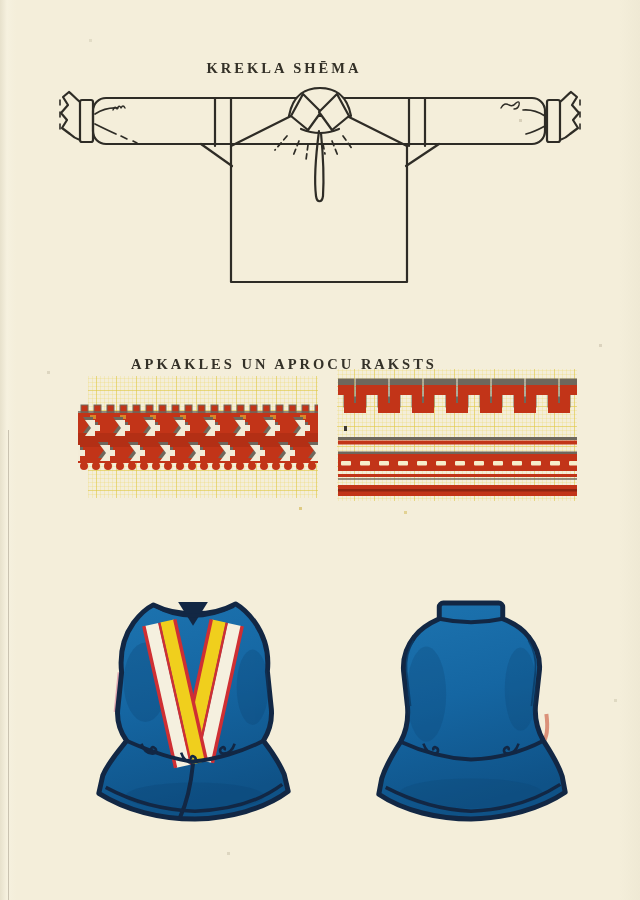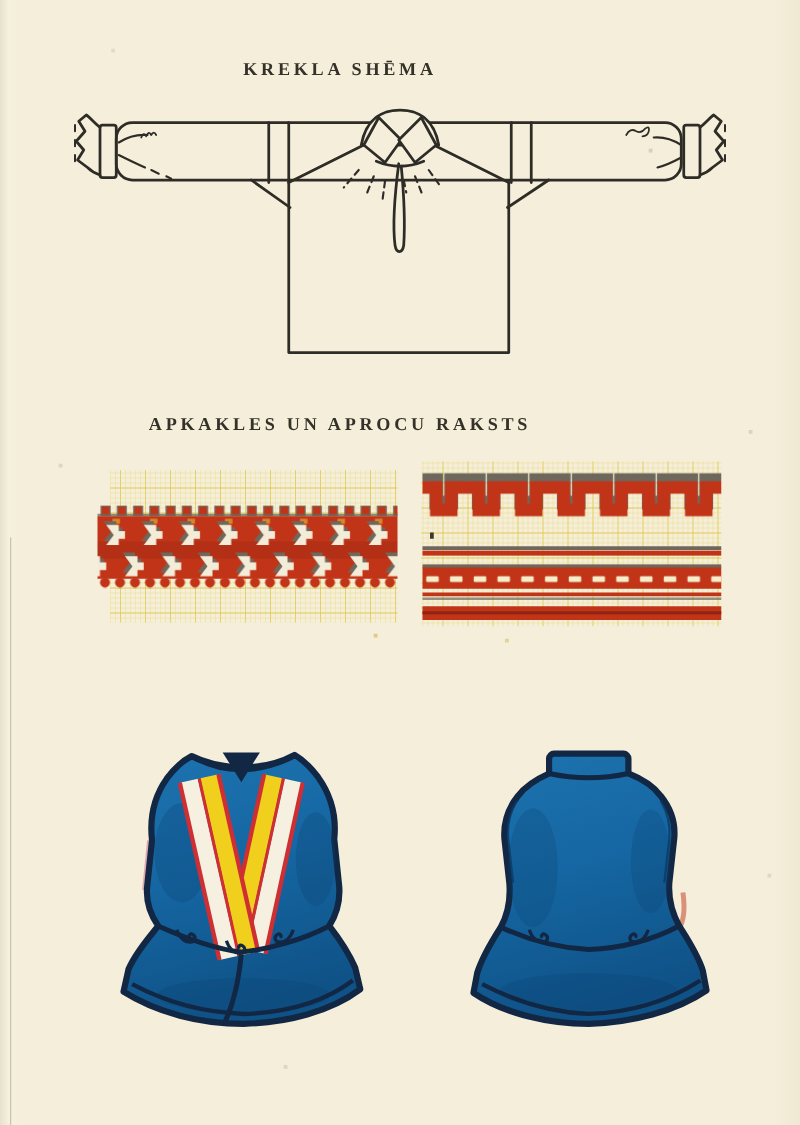--- a/index.html
+++ b/index.html
@@ -5,25 +5,25 @@
   html,body{margin:0;padding:0;background:#d8d3c2;}
   #page{
     position:relative;width:640px;height:900px;overflow:hidden;
     background:
       linear-gradient(90deg,#e7e1cc 0px,#f6f1df 7px,#f4eeda 16px,#f4eeda 620px,#efe9d4 640px),
       #f4eeda;
     font-family:"Liberation Serif","DejaVu Serif",serif;
   }
   .edge-line{position:absolute;left:8px;top:430px;width:1px;height:470px;background:rgba(120,110,95,.35);}
   h2.plate-title{
-    position:absolute;left:0;width:544px;margin:0;text-align:center;
+    position:absolute;left:0;width:544px;margin:12px;text-align:center;
     font-size:14.5px;font-weight:bold;letter-spacing:3px;color:#343128;
   }
   #title-shirt{top:48px;}
-  #title-pattern{top:332px;}
+  #title-pattern{top:344px;}
   #title-bodice{top:560px;}
   .ill{position:absolute;}
   #shirt-svg{left:55px;top:84px;}
   #pattern-left-svg{left:76px;top:370px;}
   #pattern-right-svg{left:334px;top:366px;}
   #bodice-front-svg{left:76px;top:592px;}
   #bodice-back-svg{left:352px;top:594px;}
   .specks{position:absolute;left:0;top:0;width:1px;height:1px;background:transparent;
     box-shadow:520px 120px 0 1px rgba(130,120,90,.25),
                600px 345px 0 1px rgba(130,120,90,.22),

